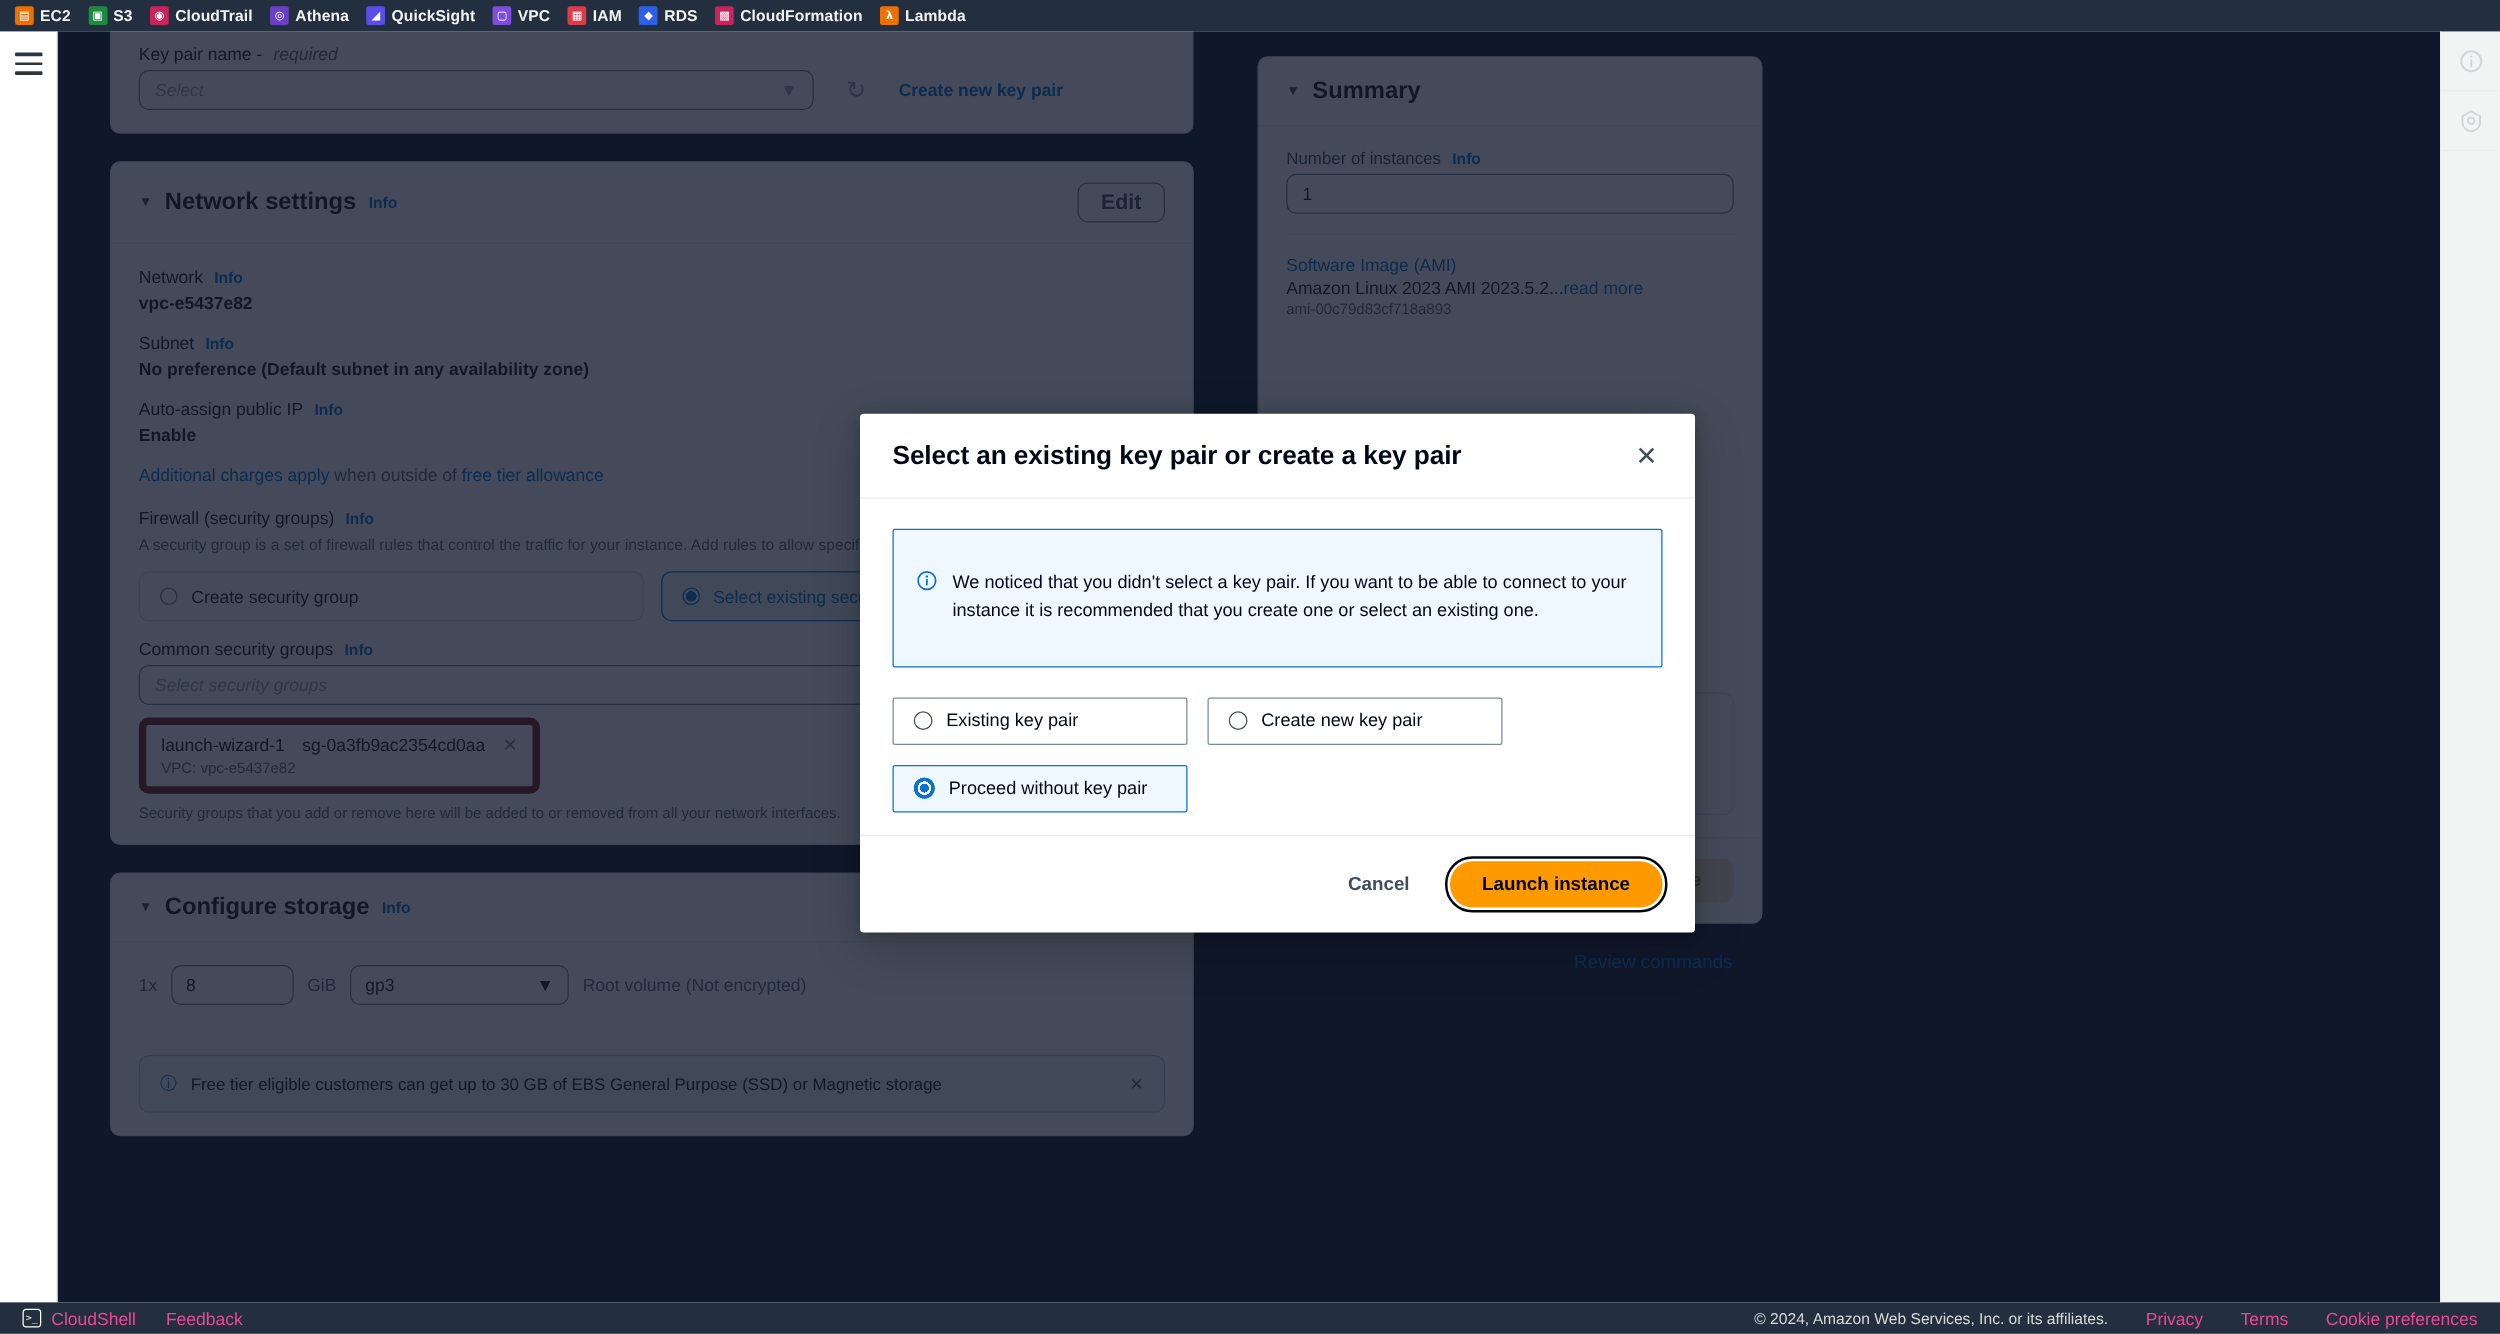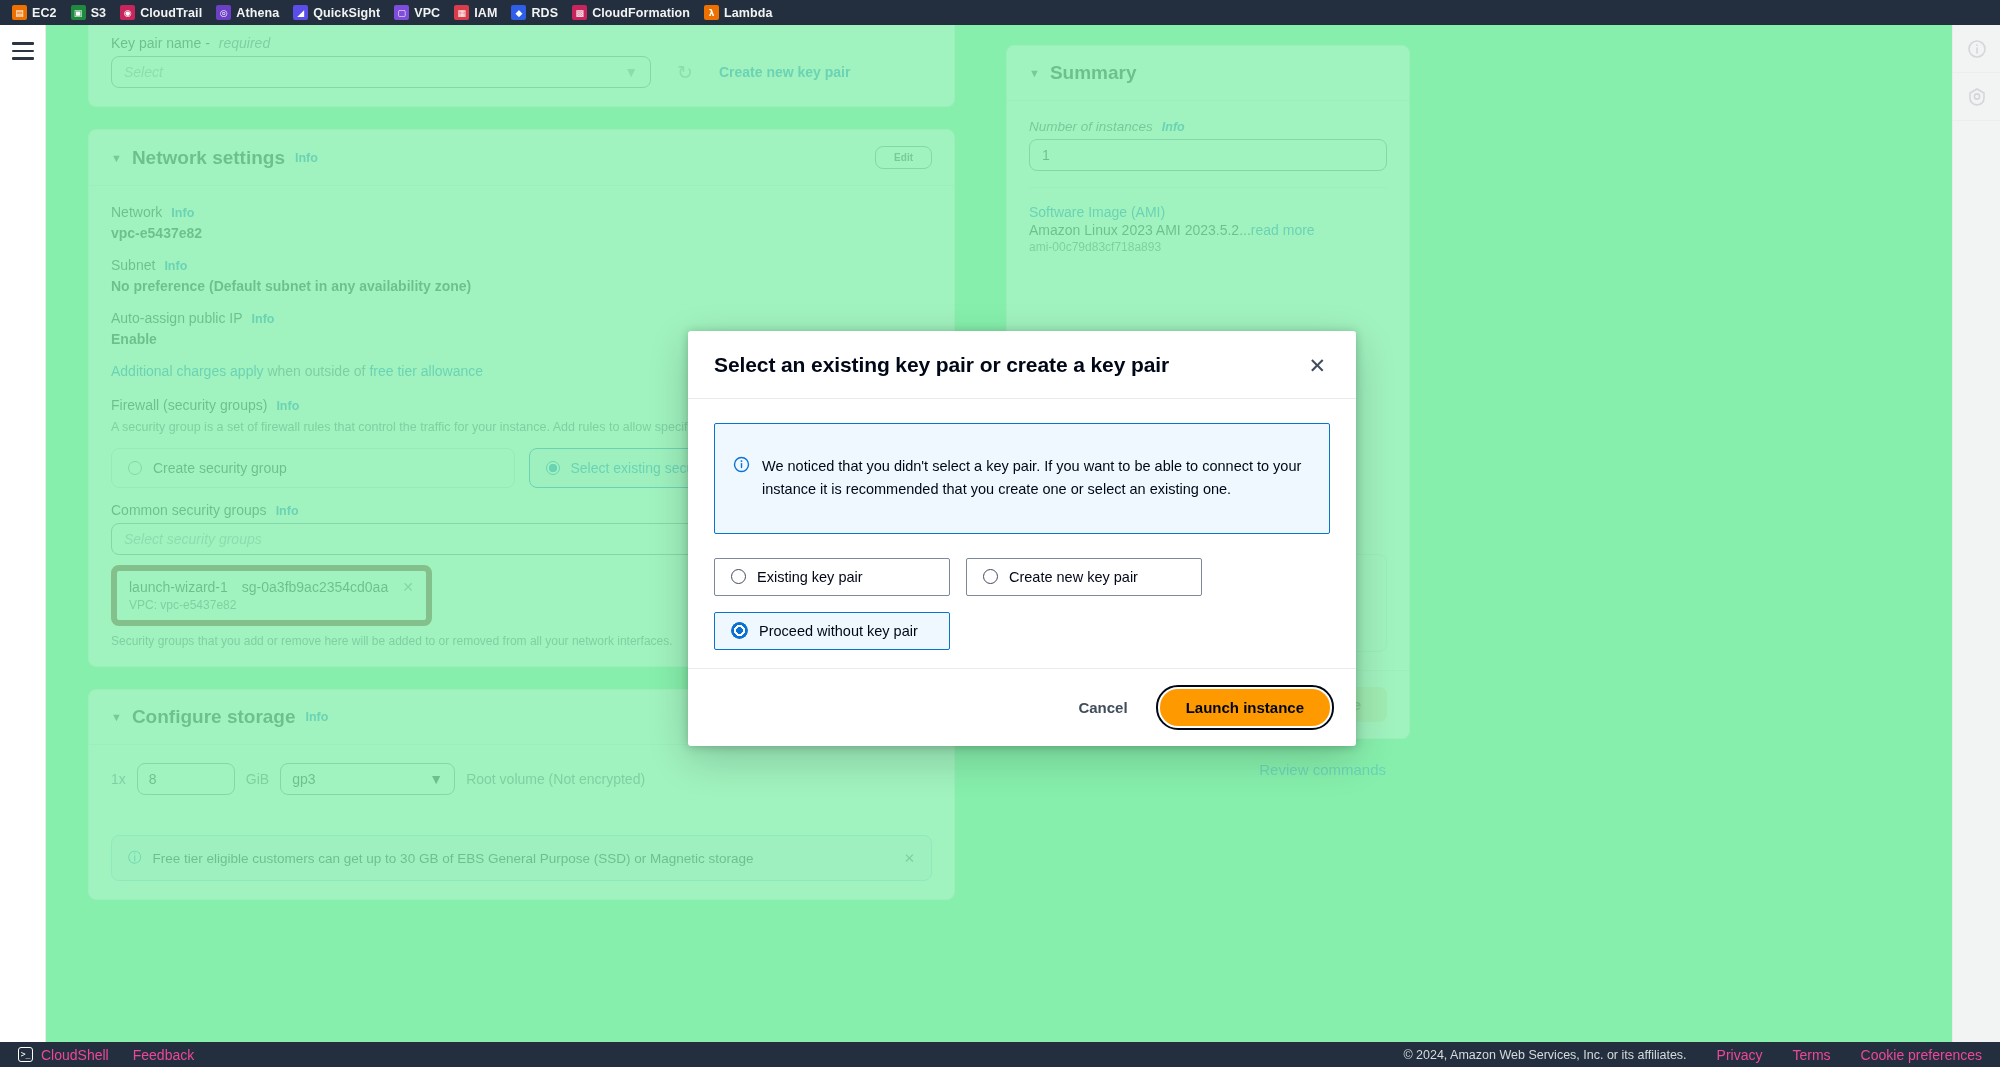--- a/index.html
+++ b/index.html
@@ -25,21 +25,21 @@
     display: flex; align-items: center; justify-content: center;
     font-size: 9px; color: #fff; font-weight: bold;
     font-family: "DejaVu Sans", sans-serif;
   }
   .bm-label { color: #f2f3f3; font-size: 12.5px; font-weight: 600; letter-spacing: .1px; }
 
   
   .app {
     position: absolute; top: 25px; left: 0;
     width: 2000px; height: 1017px;
-    background: #86efac;
+    background: #0f172a;
   }
   .left-rail {
     position: absolute; top: 0; left: 0;
     width: 46px; height: 1017px;
     background: #ffffff;
     border-right: 1px solid #e9ebed;
   }
   .hamburger { position: absolute; top: 17px; left: 12px; width: 22px; cursor: pointer; }
   .hamburger span {
     display: block; height: 2.5px; background: #2b3640;
@@ -79,21 +79,21 @@
   .panel-head {
     display: flex; align-items: center; gap: 10px;
     padding: 16px 22px;
     border-bottom: 1px solid #e9ebed;
   }
   .caret { color: #414d5c; font-size: 11px; }
   .panel-title { font-size: 19px; font-weight: 700; color: #16191f; }
   .info-link { color: #0972d3; font-size: 12.5px; font-weight: 700; }
   .btn-ghost {
     border: 1px solid #7d8998; border-radius: 8px;
-    padding: 5px 18px; color: #414d5c; font-size: 10px; font-weight: 700;
+    padding: 5px 18px; color: #414d5c; font-size: 17px; font-weight: 700;
     background: #fff;
   }
   .lbl { font-size: 14px; color: #16191f; margin-bottom: 5px; display: flex; gap: 9px; align-items: baseline; }
   .lbl em { color: #5f6b7a; }
   .val { font-size: 14px; color: #16191f; margin-bottom: 16px; font-weight: bold; }
   .desc { font-size: 12.5px; color: #5f6b7a; line-height: 1.45; margin-bottom: 12px; }
   .select {
     height: 32px; border: 1px solid #7d8998; border-radius: 8px;
     background: #fff; display: flex; align-items: center;
     padding: 0 12px; font-size: 14px; color: #9ba7b6; font-style: italic;
@@ -122,21 +122,21 @@
   .numbox { width: 98px; height: 32px; border: 1px solid #7d8998; border-radius: 8px; display: flex; align-items: center; padding: 0 11px; background: #fff; color: #16191f; }
   .selbox { width: 175px; height: 32px; border: 1px solid #7d8998; border-radius: 8px; display: flex; align-items: center; justify-content: space-between; padding: 0 11px; background: #fff; color: #16191f; }
   .alert-strip {
     border: 1px solid #b5d6f4; background: #f2f8fd; border-radius: 8px;
     padding: 13px 16px; display: flex; align-items: center; gap: 11px;
     font-size: 13.5px; color: #16191f;
   }
 
   
   .summary-col { position: absolute; left: 960px; top: 0; width: 404px; }
-  .sum-field-lbl { font-size: 13.5px; color: #414d5c; display: flex; gap: 9px; align-items: baseline; margin-bottom: 5px; font-style: italic; }
+  .sum-field-lbl { font-size: 13.5px; color: #414d5c; display: flex; gap: 9px; align-items: baseline; margin-bottom: 5px; }
   .sum-input { height: 32px; border: 1px solid #7d8998; border-radius: 8px; background: #fff; display: flex; align-items: center; padding: 0 12px; font-size: 14px; color: #16191f; }
   .sum-link { color: #0972d3; font-size: 14px; }
   .sum-txt { font-size: 14px; color: #16191f; line-height: 1.45; }
   .sum-mono { font-size: 12px; color: #5f6b7a; }
   .divider { height: 1px; background: #e9ebed; margin: 16px 0; }
   .sum-note { border: 1px solid #d9e7f5; border-radius: 8px; padding: 13px 15px; font-size: 14px; color: #16191f; line-height: 1.65; }
   .btn-launch-dim { background: #fce4c8; color: #9a6a33; border-radius: 8px; padding: 9px 26px; font-size: 15px; font-weight: 700; }
 
   
   .modal-layer { position: absolute; inset: 0; z-index: 40; }

